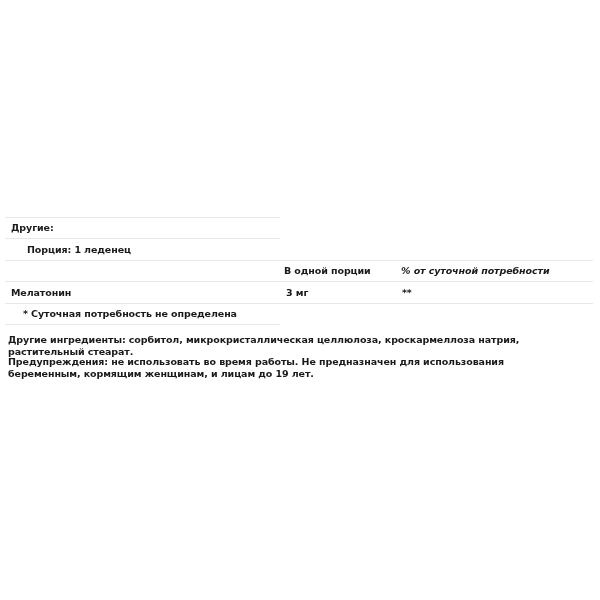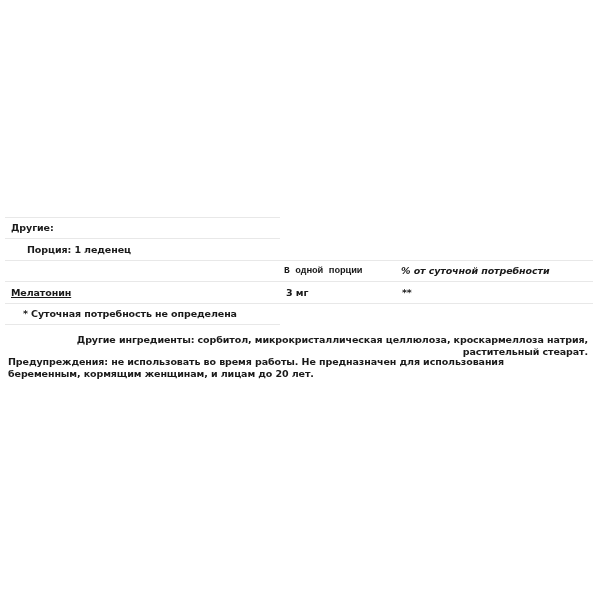--- a/index.html
+++ b/index.html
@@ -45,27 +45,27 @@
   <div class="hline" style="left:5px; width:275px; top:238px;"></div>
   <div class="hline" style="left:5px; width:588px; top:260px;"></div>
   <div class="hline" style="left:5px; width:588px; top:281px;"></div>
   <div class="hline" style="left:5px; width:588px; top:303px;"></div>
   <div class="hline" style="left:5px; width:275px; top:324px;"></div>
 
   <div class="txt" style="left:11px; top:222px;">Другие:</div>
   <div class="txt" style="left:27px; top:244px;">Порция: 1 леденец</div>
 
   <div>
-    <div class="txt" style="left:284px; top:265px;font-family:Liberation Mono, monospace;">В одной порции</div>
+    <div class="txt" style="left:284px; top:265px;">В одной порции</div>
     <div class="txt" style="left:401px; top:265px;font-style:italic;">% от суточной потребности</div>
 
     <div>
-      <div class="txt" style="left:11px; top:287px;text-decoration:underline;">Мелатонин</div>
+      <div class="txt" style="left:11px; top:287px;">Мелатонин</div>
       <div class="txt" style="left:286px; top:287px;text-align:center;">3 мг</div>
       <div class="txt" style="left:402px; top:287px;">**</div>
     </div>
   </div>
 
   <div class="txt" style="left:23px; top:308px;">* Суточная потребность не определена</div>
 </div>
 
-<div class="para" style="top:334px;text-align:right;">Другие ингредиенты: сорбитол, микрокристаллическая целлюлоза, кроскармеллоза натрия, растительный стеарат.</div>
-<div class="para" style="top:356px; width:560px;">Предупреждения: не использовать во время работы. Не предназначен для использования беременным, кормящим женщинам, и лицам до 20 лет.</div>
+<div class="para" style="top:334px;">Другие ингредиенты: сорбитол, микрокристаллическая целлюлоза, кроскармеллоза натрия, растительный стеарат.</div>
+<div class="para" style="top:356px; width:560px;">Предупреждения: не использовать во время работы. Не предназначен для использования беременным, кормящим женщинам, и лицам до 19 лет.</div>
 
 </body></html>

